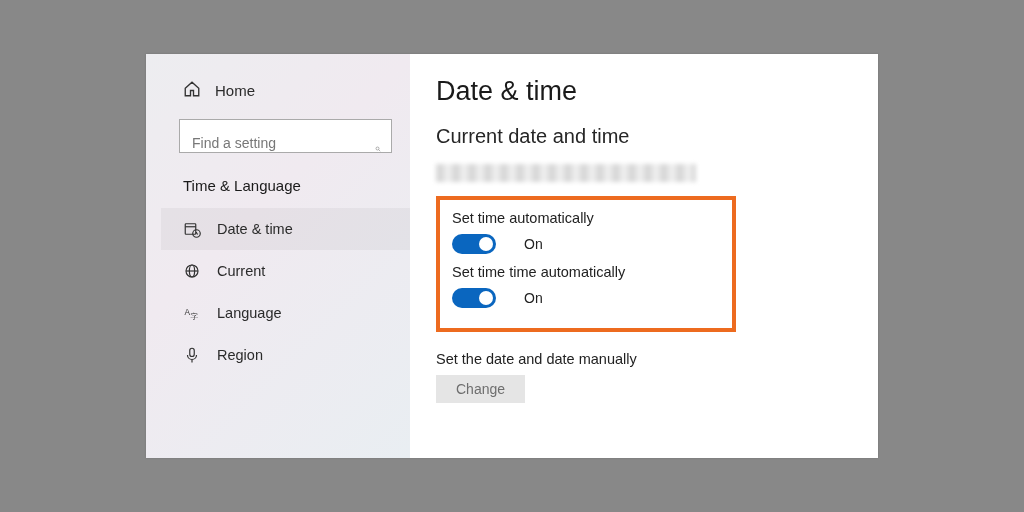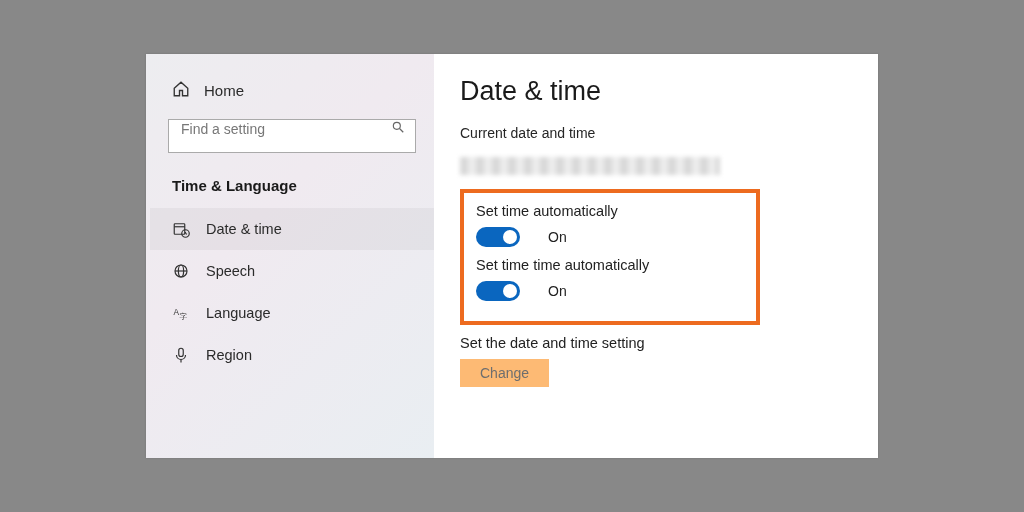--- a/index.html
+++ b/index.html
@@ -15,56 +15,56 @@
   }
   .window {
     width: 732px;
     height: 404px;
     background: #ffffff;
     display: flex;
     box-shadow: 0 0 2px rgba(0,0,0,0.15);
     overflow: hidden;
   }
   .sidebar {
-    width: 288px;
+    width: 264px;
     background: linear-gradient(135deg, #ededf0 0%, #f0eaf0 40%, #e9eef2 100%);
-    padding: 18px 0 0 4px;
+    padding: 18px 0 0 15px;
   }
   .home-row {
     display: flex;
     align-items: center;
     gap: 14px;
     padding: 8px 22px 14px 22px;
     color: #2b2b2b;
     font-size: 15px;
     cursor: pointer;
   }
   .home-row svg { width: 18px; height: 18px; }
   .search-wrap {
     margin: 4px 18px 18px 18px;
     border: 1px solid #aaa;
     background: #fff;
     display: flex;
-    align-items: flex-start;
+    align-items: flex-end;
     height: 34px;
     padding: 0 10px;
   }
   .search-wrap input {
     flex: 1;
     border: none;
     outline: none;
     font-size: 14px;
     color: #555;
     background: transparent;
   }
   .search-wrap input::placeholder { color: #777; }
   .search-wrap .si { width: 14px; height: 14px; }
   .cat-title {
     padding: 6px 22px 14px 22px;
-    font-weight: 700;
+    font-weight: 400;
     font-size: 15px;
     color: #1a1a1a;
   }
   .nav-item {
     display: flex;
     align-items: center;
     gap: 16px;
     padding: 12px 22px;
     font-size: 14.5px;
     color: #2b2b2b;
@@ -77,36 +77,36 @@
     padding: 22px 26px;
     background: #fff;
   }
   .page-title {
     font-size: 27px;
     font-weight: 500;
     color: #1a1a1a;
     margin-bottom: 18px;
   }
   .section-head {
-    font-size: 14px;
+    font-size: 20px;
     color: #262626;
     margin-bottom: 16px;
   }
   .redacted {
     width: 260px;
     height: 18px;
     background: repeating-linear-gradient(90deg,#d9d9d9 0 8px,#ececec 8px 16px);
     filter: blur(2px);
     margin-bottom: 14px;
   }
   .highlight {
     border: 4px solid #ed6b1f;
     padding: 8px 12px 10px 12px;
     width: 300px;
-    margin-bottom: 10px;
+    margin-bottom: 19px;
   }
   .setting-label {
     font-size: 14.5px;
     color: #222;
     margin-top: 2px;
   }
   .toggle-row {
     display: flex;
     align-items: center;
     gap: 28px;
@@ -131,21 +131,21 @@
     border-radius: 50%;
   }
   .toggle-state { font-size: 14px; color: #222; }
   .manual-label {
     font-size: 14.5px;
     color: #222;
     margin: 6px 0 8px 0;
   }
   .change-btn {
     display: inline-block;
-    background: #fdba74;
+    background: #e5e5e5;
     color: #6e6e6e;
     font-size: 14px;
     padding: 6px 20px;
     cursor: not-allowed;
   }
 </style>
 </head>
 <body>
 
 <div class="window">
@@ -187,21 +187,21 @@
     </div>
 
     <div class="nav-item">
       <span class="ni">
         <svg viewBox="0 0 24 24" fill="none" stroke="#333" stroke-width="1.6">
           <circle cx="12" cy="12" r="8"></circle>
             <ellipse cx="12" cy="12" rx="3.5" ry="8"></ellipse>
             <line x1="4" y1="12" x2="20" y2="12"></line>
         </svg>
       </span>
-      <span>Speech</span>
+      <span>Current</span>
     </div>
 
     <div class="nav-item">
       <span class="ni">
         <svg viewBox="0 0 24 24" fill="none" stroke="#333" stroke-width="1.6">
           <text x="2" y="14" font-size="11" fill="#333" stroke="none">A</text>
           <text x="10" y="20" font-size="10" fill="#333" stroke="none">字</text>
         </svg>
       </span>
       <span>Language</span>
@@ -232,17 +232,17 @@
         <span class="toggle-state">On</span>
       </div>
 
       <div class="setting-label">Set time time automatically</div>
       <div class="toggle-row">
         <div class="toggle"></div>
         <span class="toggle-state">On</span>
       </div>
     </div>
 
-    <div class="manual-label">Set the date and time setting</div>
+    <div class="manual-label">Set the date and date manually</div>
     <div class="change-btn">Change</div>
   </div>
 
 </div>
 
 </body></html>

